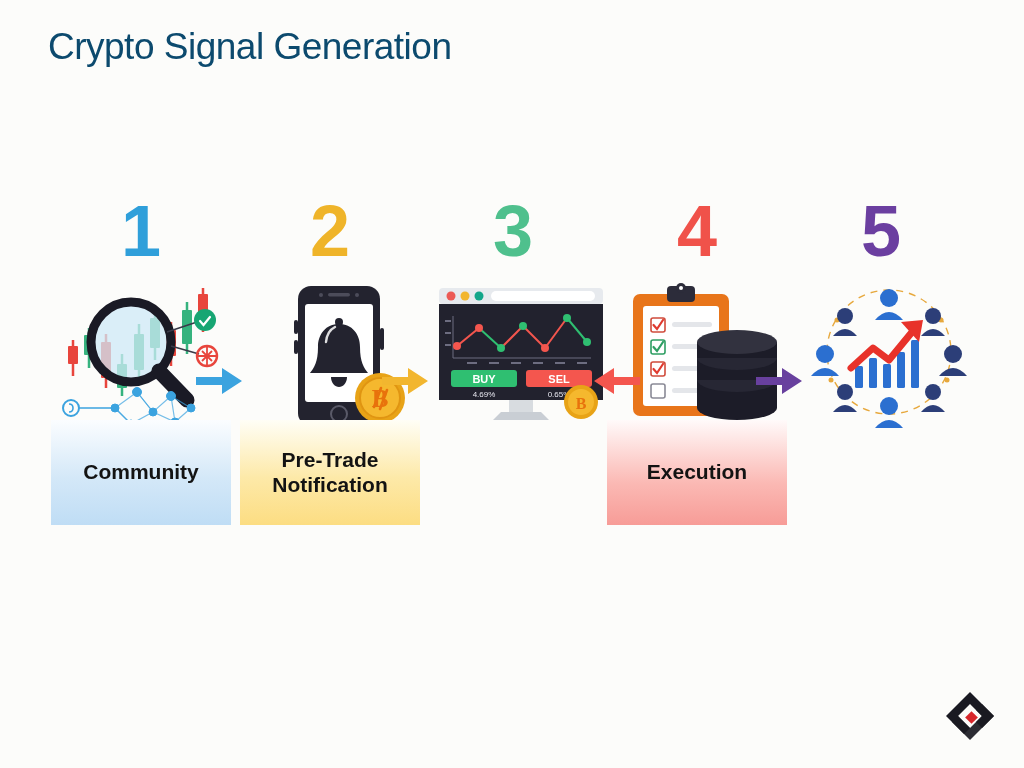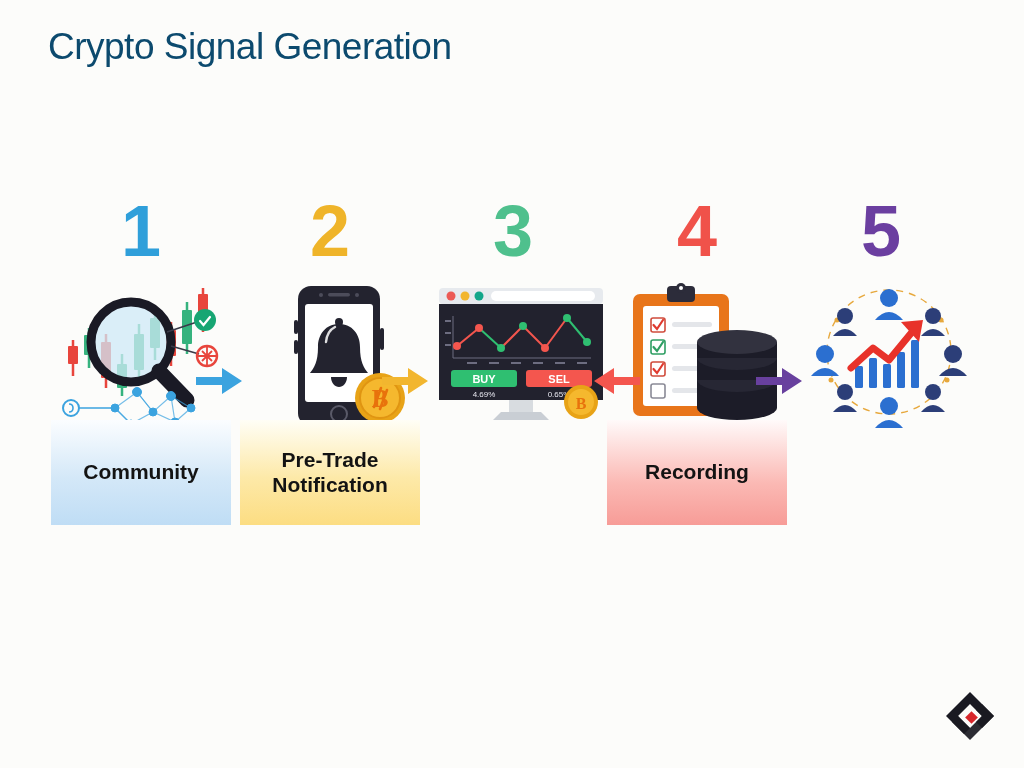--- a/index.html
+++ b/index.html
@@ -327,21 +327,21 @@
           <ellipse cx="122" cy="100" rx="40" ry="12" fill="#272734"></ellipse>
           <rect x="82" y="78" width="80" height="22" fill="#1C1C28"></rect>
           <ellipse cx="122" cy="78" rx="40" ry="12" fill="#272734"></ellipse>
           <rect x="82" y="62" width="80" height="16" fill="#1C1C28"></rect>
           <ellipse cx="122" cy="62" rx="40" ry="12" fill="#32323F"></ellipse>
         </g>
       </svg>
     </div>
 
     <div class="card card-4">
-      <div class="card-label">Recording</div>
+      <div class="card-label">Execution</div>
     </div>
   </div>
 
   <div class="step step-5">
     <div class="num" style="color:#6B3FA0">5</div>
 
     <div class="art">
       <svg width="180" height="150" viewBox="0 0 180 150">
 
         <circle cx="90" cy="72" r="62" fill="none" stroke="#E7A83C" stroke-width="1.4" stroke-dasharray="7 6"></circle>

